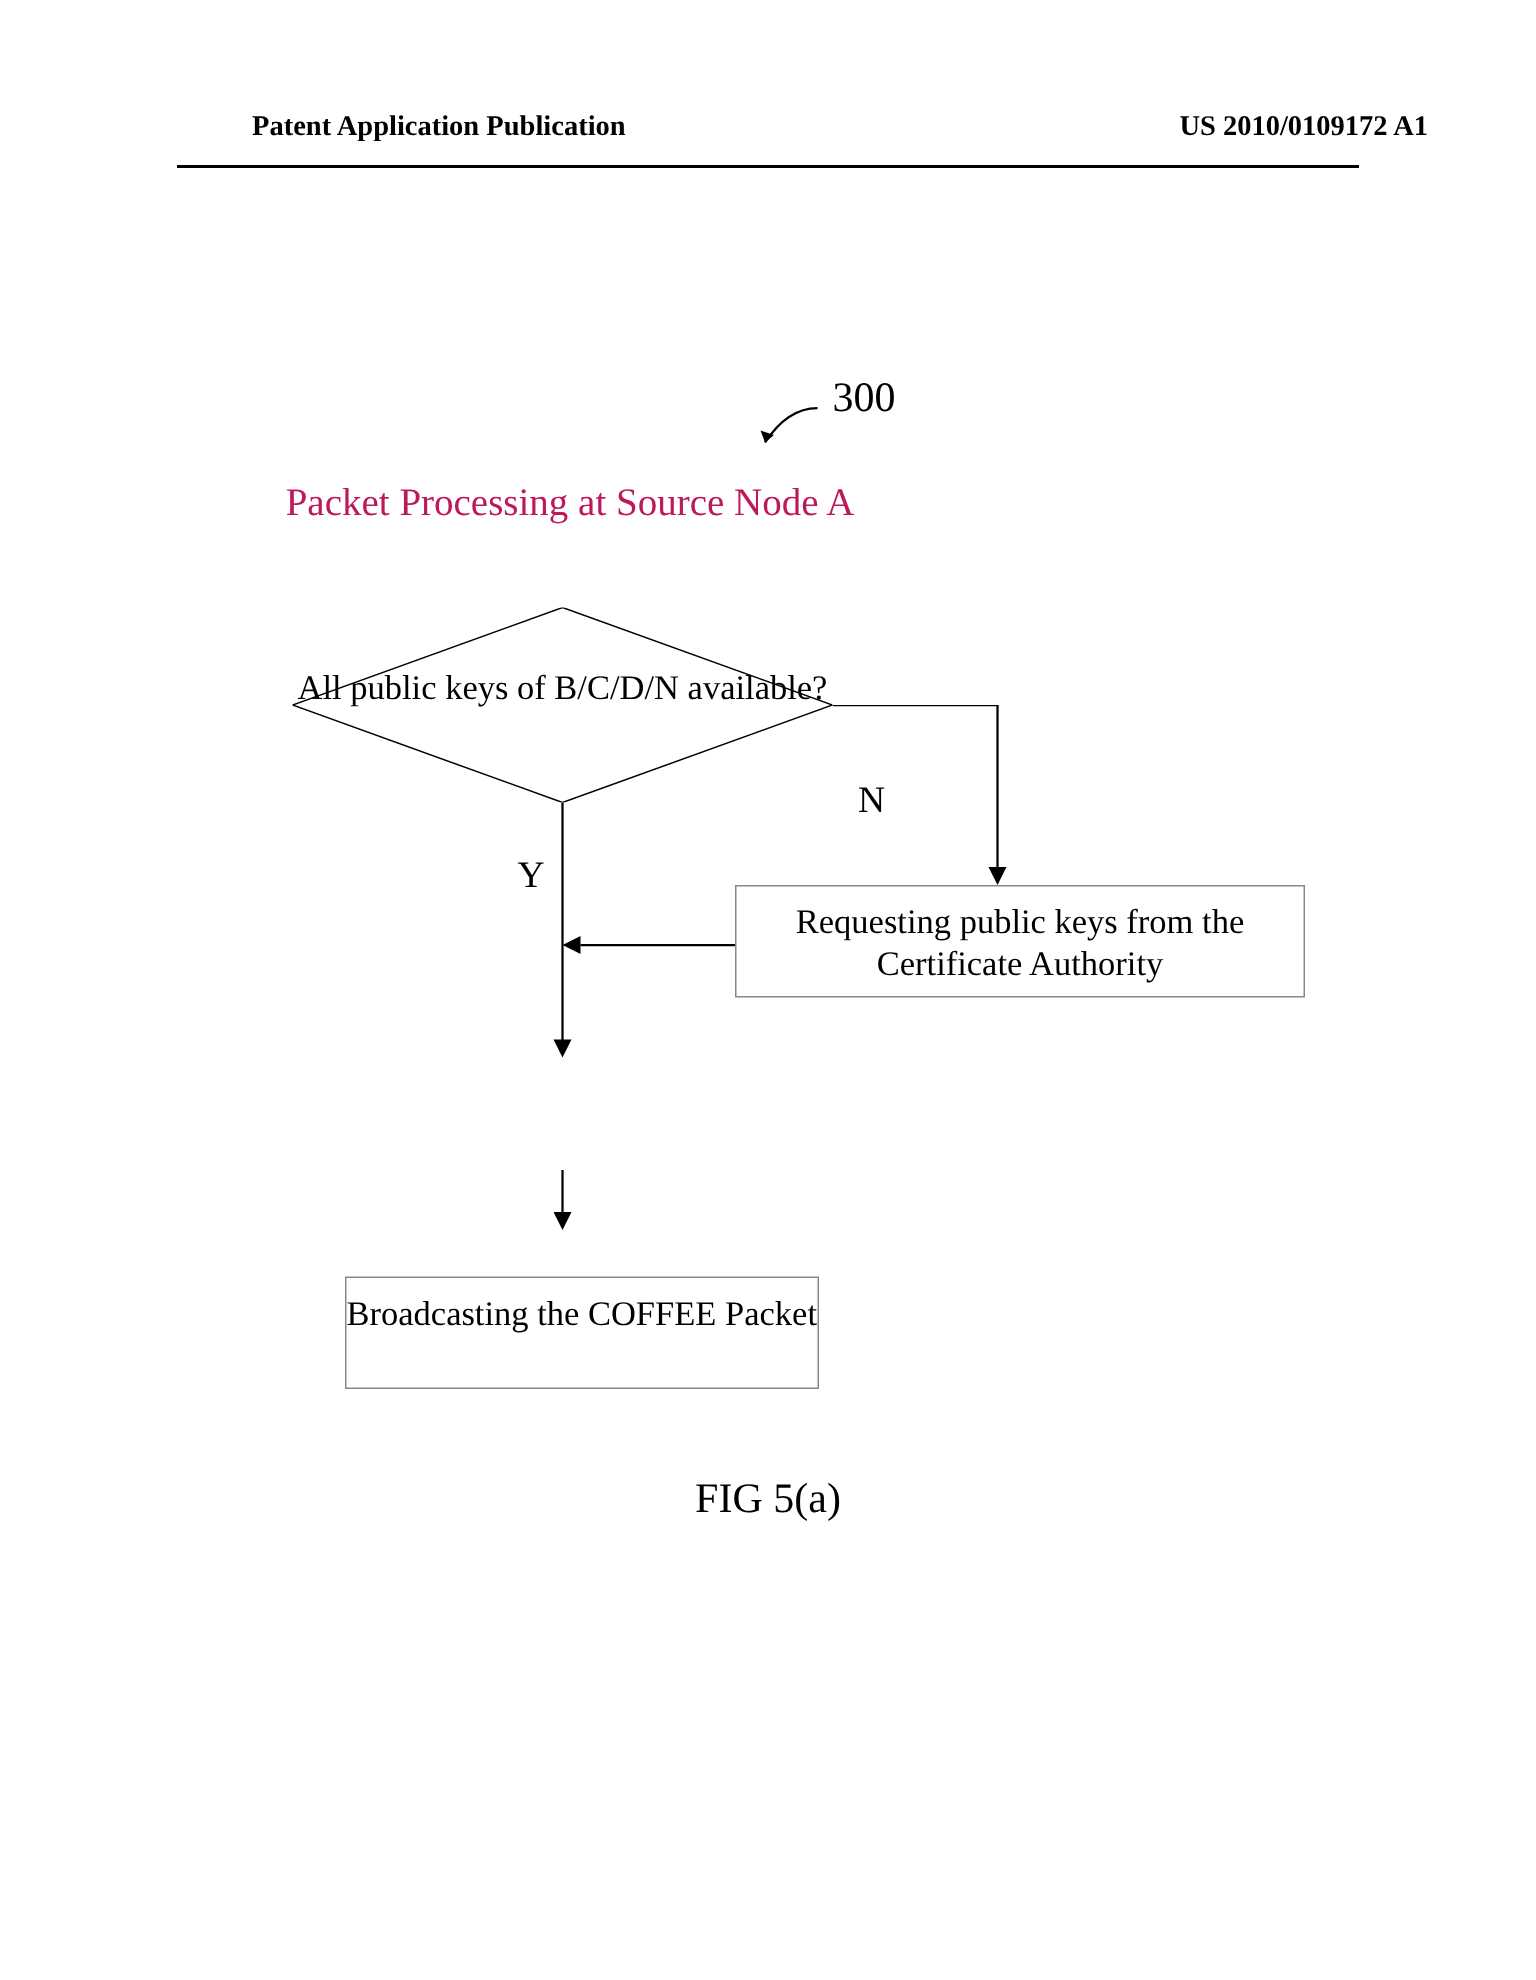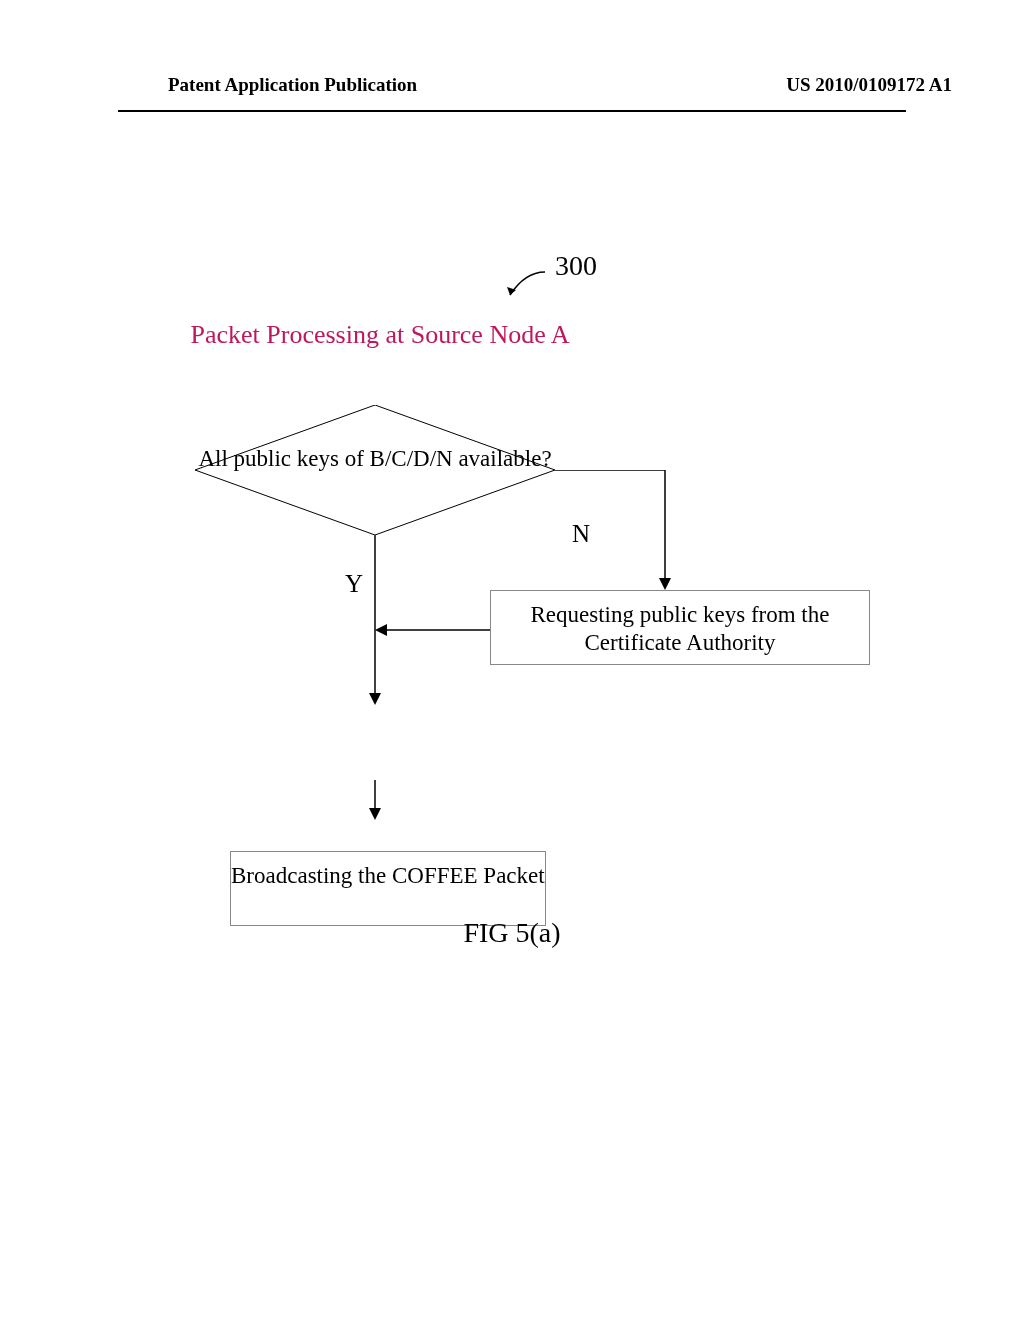--- a/index.html
+++ b/index.html
@@ -139,21 +139,21 @@
       height: 75px;
       border: 1px solid #888;
       text-align: left;
       font-size: 23px;
       padding-top: 10px;
       line-height: 1.2;
       margin-top: 31px;
     }
     .figure-caption {
       position: absolute;
-      top: 667px;
+      top: 734px;
       left: 0;
       width: 100%;
       text-align: center;
       font-size: 28px;
     }
     svg {
       position: absolute;
     }
   </style>
 </head>

